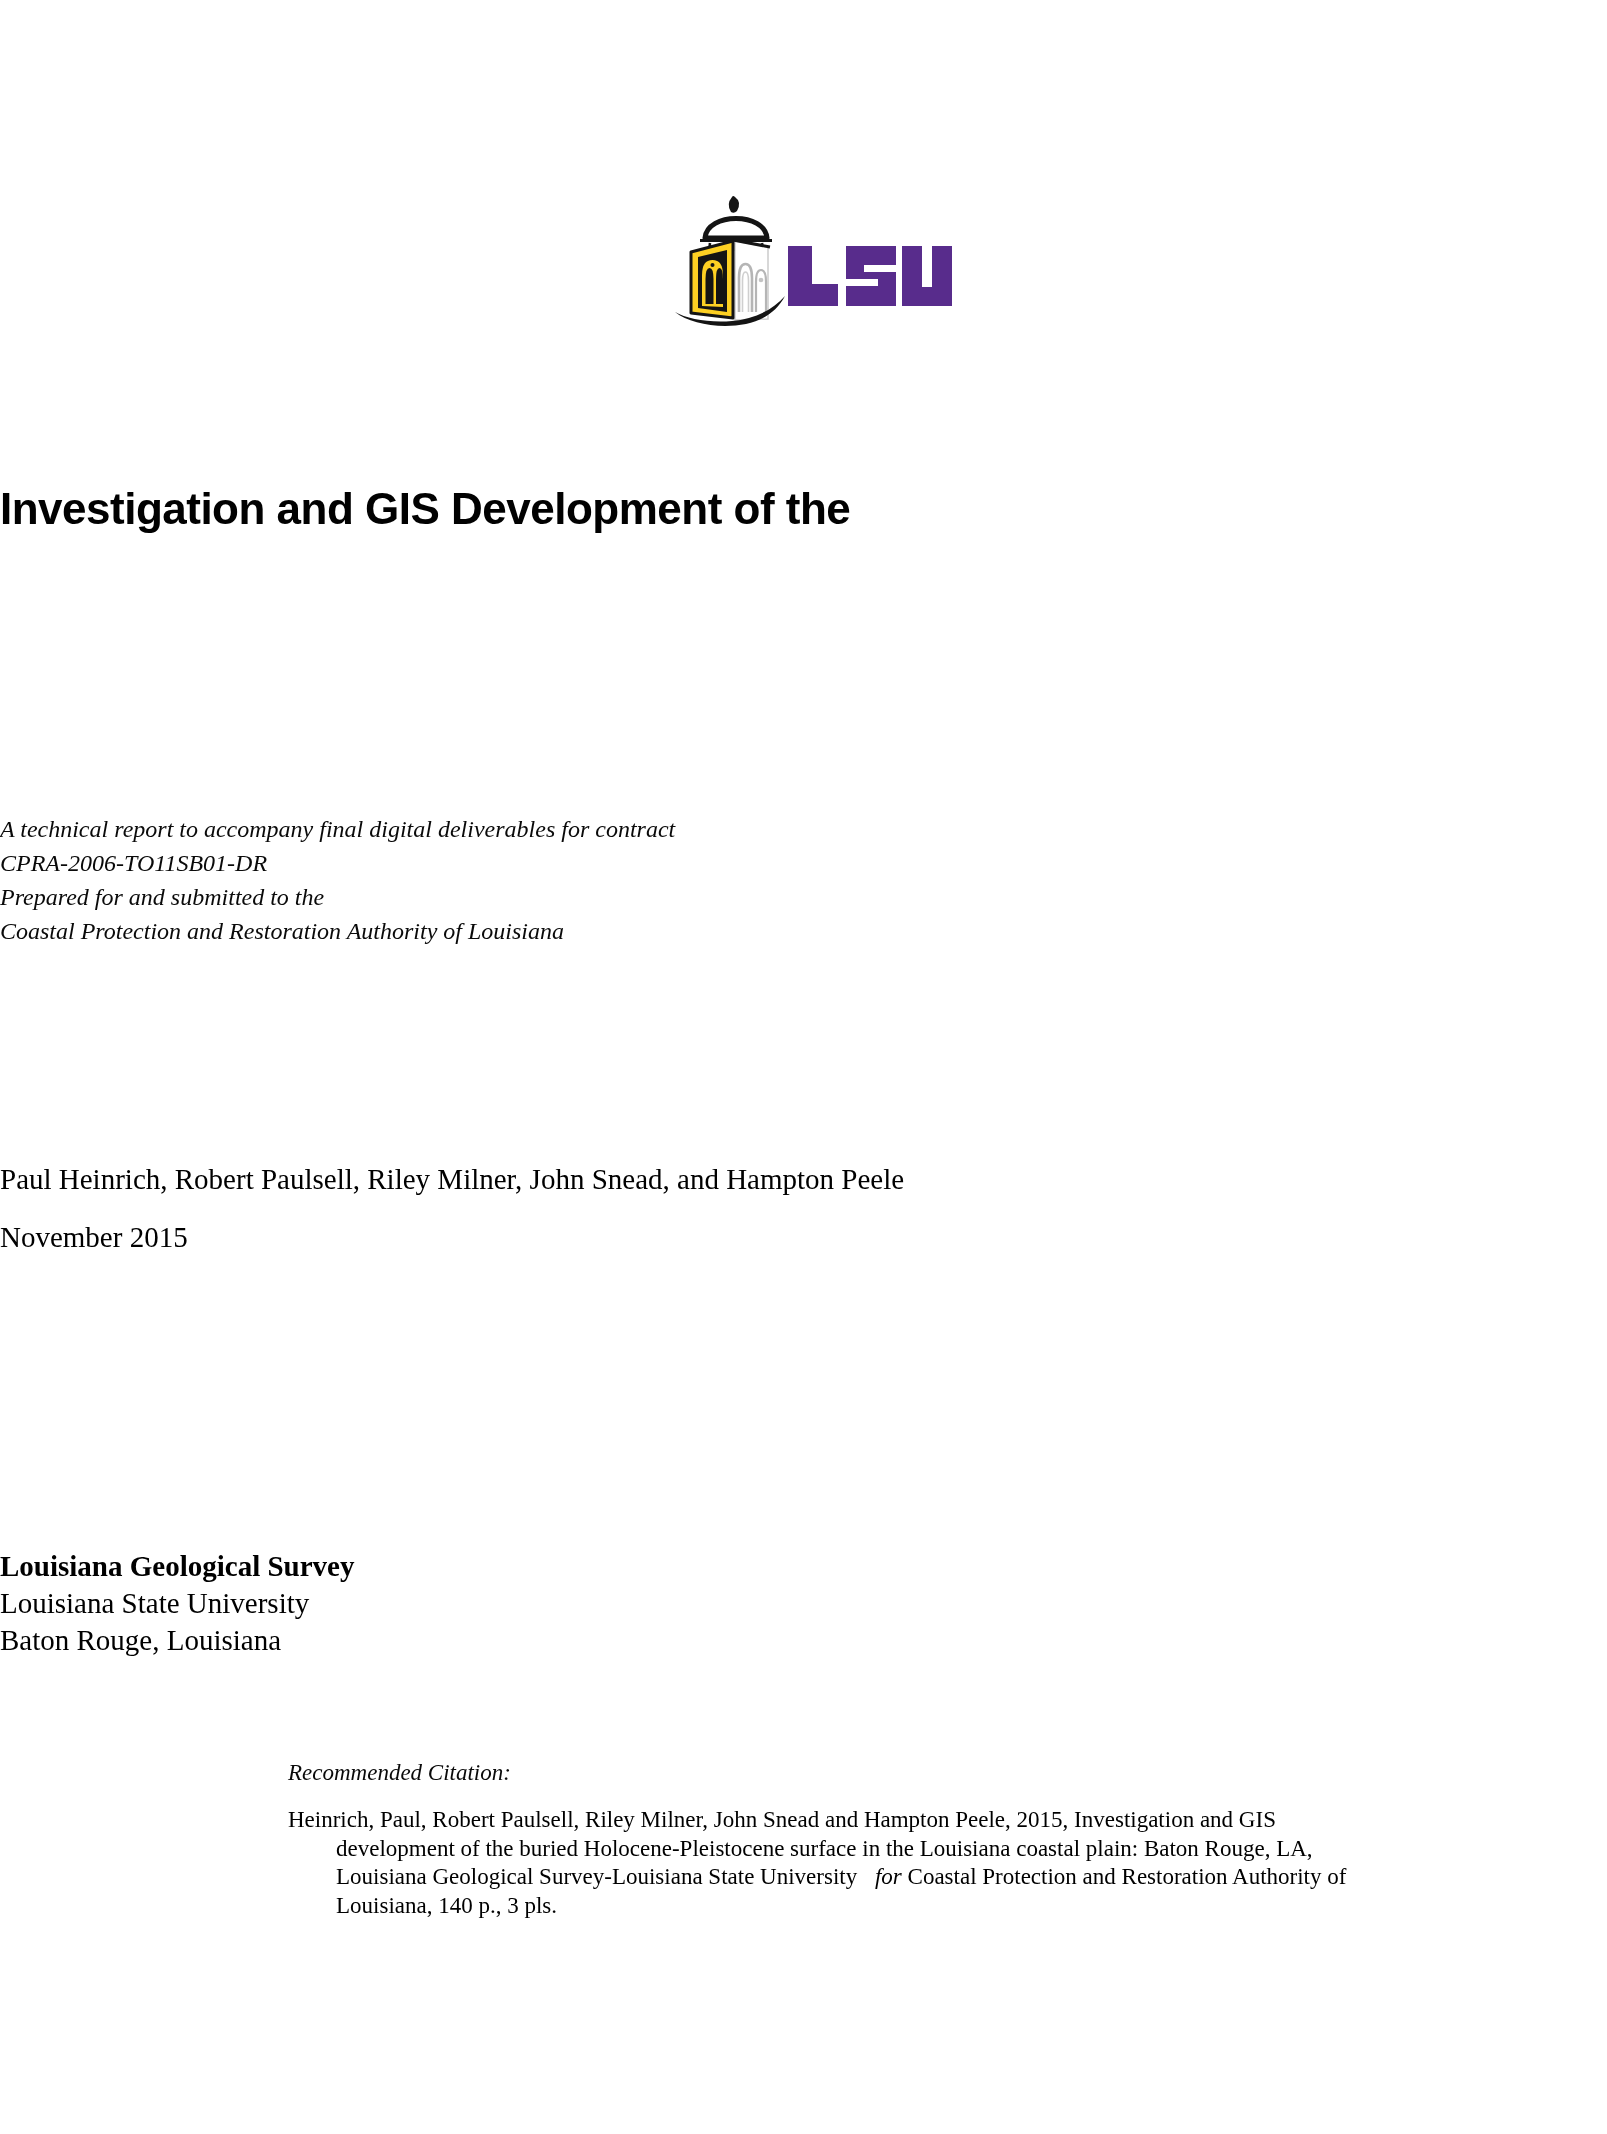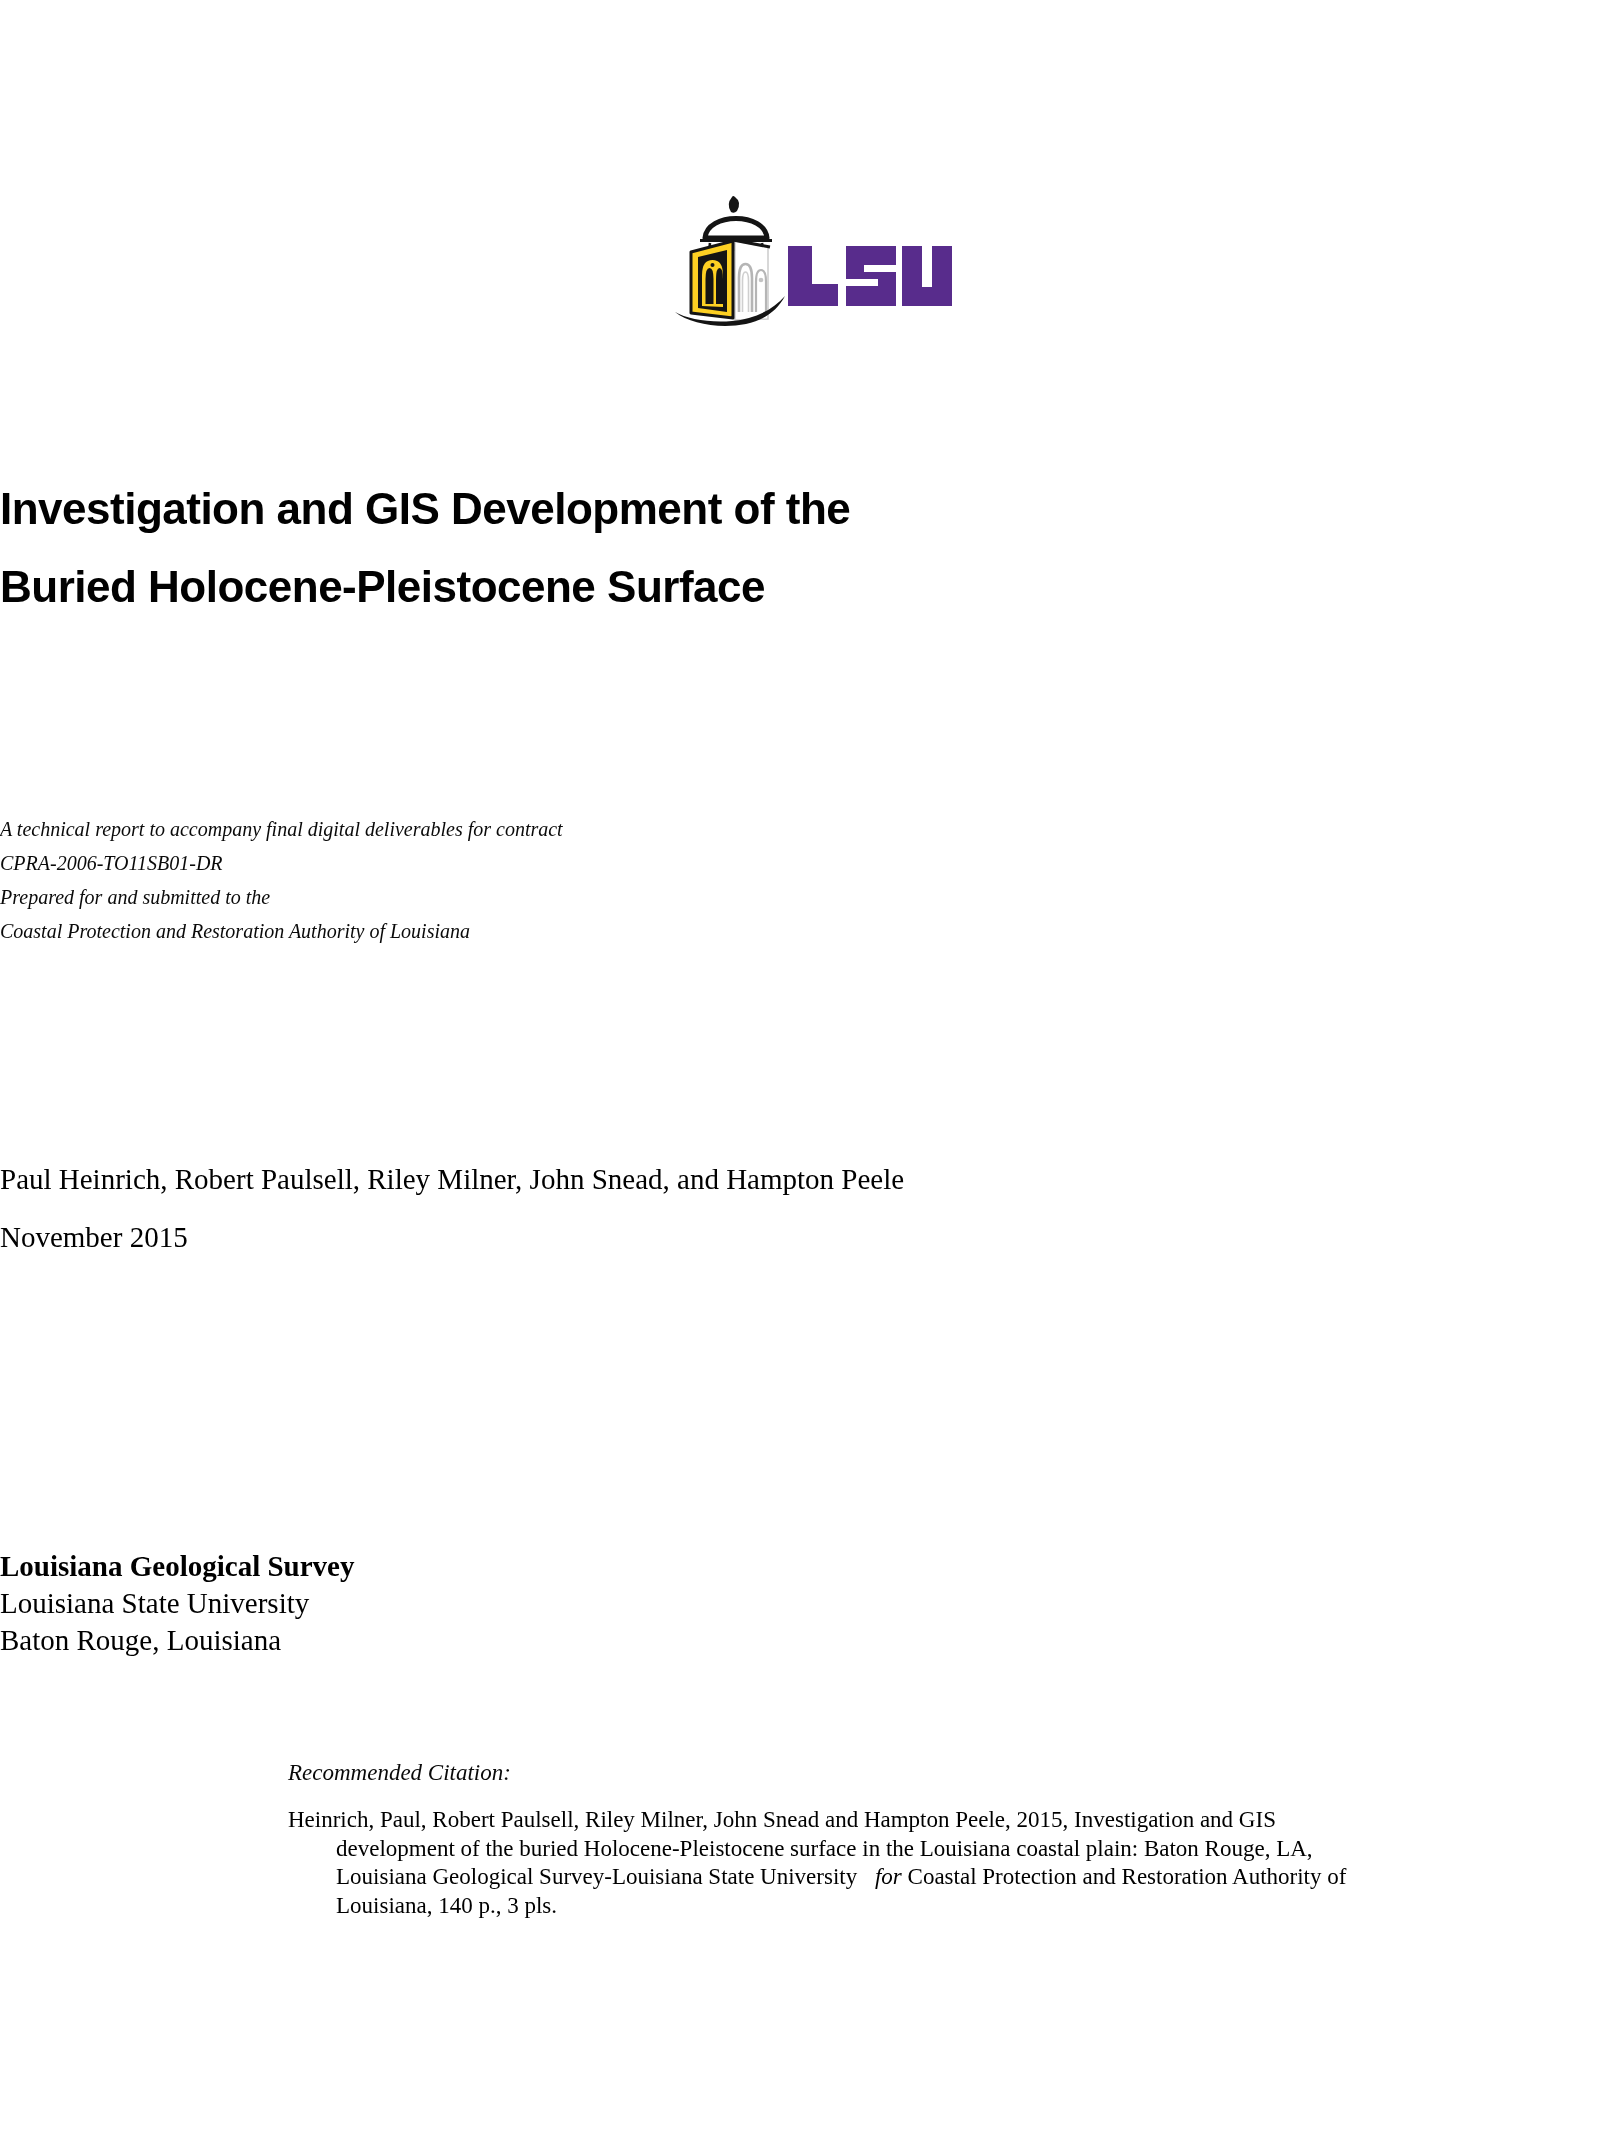--- a/index.html
+++ b/index.html
@@ -11,21 +11,21 @@
   .center{text-align:left;}
 
   .logo{position:absolute;left:672px;top:193px;width:290px;height:140px;}
   .gold{fill:var(--gold,#FDD023);}
   .purple{fill:var(--purple,#582C8C);}
 
   .title{
     top:470px;font-family:"Liberation Sans",sans-serif;font-weight:700;
     font-size:44px;line-height:78px;letter-spacing:-0.5px;color:#010101;
   }
-  .subtitle{top:812px;font-size:20px;line-height:34px;font-style:italic;color:#0a0a0a;}
+  .subtitle{top:812px;font-size:24px;line-height:34px;font-style:italic;color:#0a0a0a;}
   .authors{top:1163px;font-size:29px;}
   .date{top:1221px;font-size:29px;}
   .institution{top:1548px;font-size:29px;line-height:37px;}
   .inst-bold{font-weight:700;}
 
   .cit-label{position:absolute;left:288px;top:1760px;font-size:23px;font-style:italic;color:#0a0a0a;}
   .citation{
     position:absolute;left:288px;top:1806px;width:1085px;box-sizing:border-box;
     font-size:23px;line-height:28.5px;padding-left:48px;text-indent:-48px;text-align:left;
   }
@@ -71,21 +71,20 @@
     <g class="purple">
       <polygon points="116,53 140,53 140,91 166,91 166,113 116,113"></polygon>
       <path d="M174,53 H224 V72 H192 V79 H224 V113 H174 V93 H206 V86 H174 Z"></path>
       <path d="M230,53 H250 V94 H260 V53 H280 V113 H230 Z"></path>
     </g>
   </svg>
 </div>
 
 <div class="abs center title">
   <div>Investigation and GIS Development of the</div>
-  <div>Buried Holocene-Pleistocene Surface</div>
 </div>
 
 <div class="abs center subtitle">
   <div>A technical report to accompany final digital deliverables for contract</div>
   <div>CPRA-2006-TO11SB01-DR</div>
   <div>Prepared for and submitted to the</div>
   <div>Coastal Protection and Restoration Authority of Louisiana</div>
 </div>
 
 <div class="abs center authors">Paul Heinrich, Robert Paulsell, Riley Milner, John Snead, and Hampton Peele</div>

